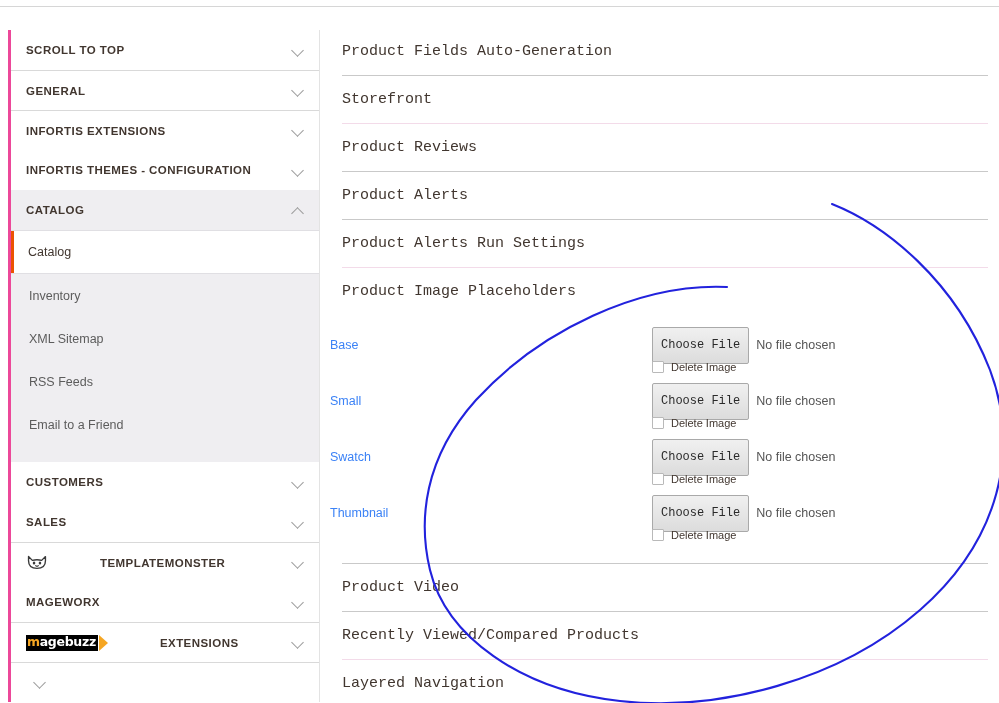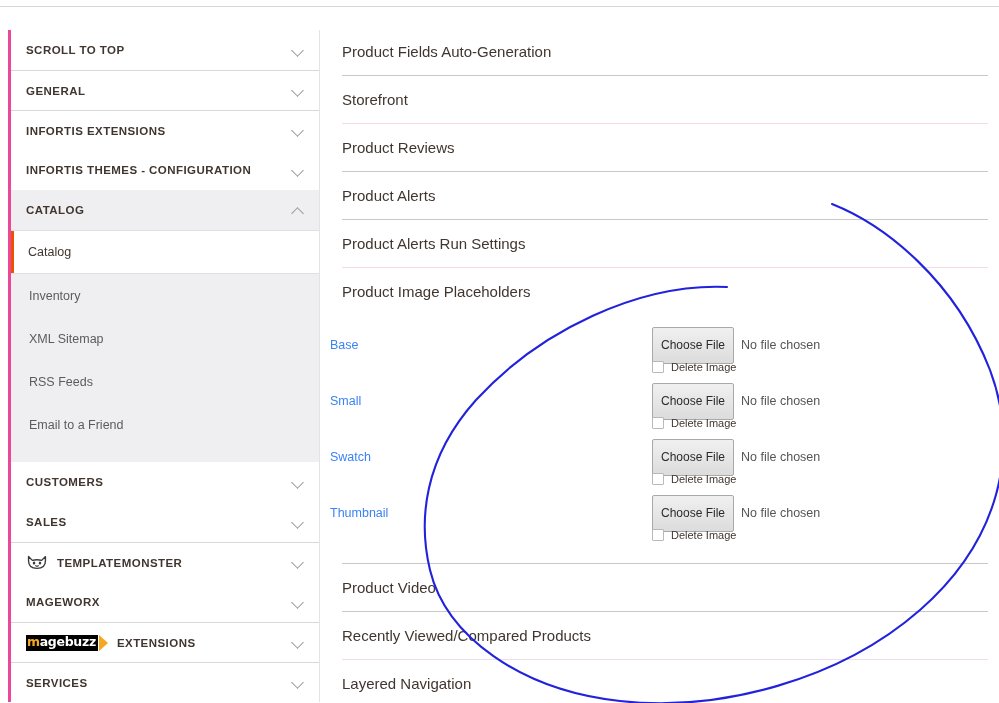--- a/index.html
+++ b/index.html
@@ -43,21 +43,21 @@
   .nav-header {
     position: relative;
     display: flex;
     align-items: center;
     height: 40px;
     padding: 0 14px 0 15px;
     background: #ffffff;
     cursor: pointer;
     user-select: none;
   }
-  .nav-header.sep-top { border-top: 1px solid #d9d9d9; }
+  .nav-header.sep-top { border-top: 1px solid #d9d9d9; gap: 43px; }
   .nav-header.expanded { background: #efeef1; }
 
   .nav-header .nav-title {
     flex: 1 1 auto;
     font-size: 11.5px;
     font-weight: bold;
     letter-spacing: 0.45px;
     color: #41362f;
     white-space: nowrap;
     text-transform: uppercase;
@@ -156,20 +156,21 @@
   .section {
     position: relative;
   }
   .section-head {
     display: flex;
     align-items: center;
     height: 47px;
     padding-left: 12px;
     cursor: pointer;
     user-select: none;
+    font-family: Liberation Mono, monospace;
   }
   .section-head .sec-title {
     font-size: 15px;
     color: #41362f;
     white-space: nowrap;
   }
 
   .rule-solid {
     height: 1px;
     background: #c9c9c9;
@@ -206,21 +207,21 @@
     display: flex;
     align-items: center;
     height: 20px;
   }
   .choose-file-btn {
     display: inline-flex;
     align-items: center;
     justify-content: center;
     height: 37px;
     padding: 0 8px;
-    font-family: Liberation Sans, sans-serif;
+    font-family: Liberation Mono, monospace;
     font-size: 12px;
     color: #2a2a2a;
     background: linear-gradient(#f0f0f0, #dcdcdc);
     border: 1px solid #a9a9a9;
     border-radius: 2px;
     cursor: pointer;
     white-space: nowrap;
   }
   .no-file-text {
     margin-left: 7px;
@@ -367,21 +368,20 @@
             <span class="magebuzz-arrow"></span>
           </span>
         </span>
         <span class="nav-title">EXTENSIONS</span>
         <span class="chev"></span>
       </div>
     </div>
 
     <div class="nav-group">
       <div class="nav-header sep-top">
-        <span class="nav-title">SERVICES</span>
         <span class="chev"></span>
       </div>
     </div>
 
   </div>
 
   <div id="main">
 
     <div class="section">
       <div class="section-head">

